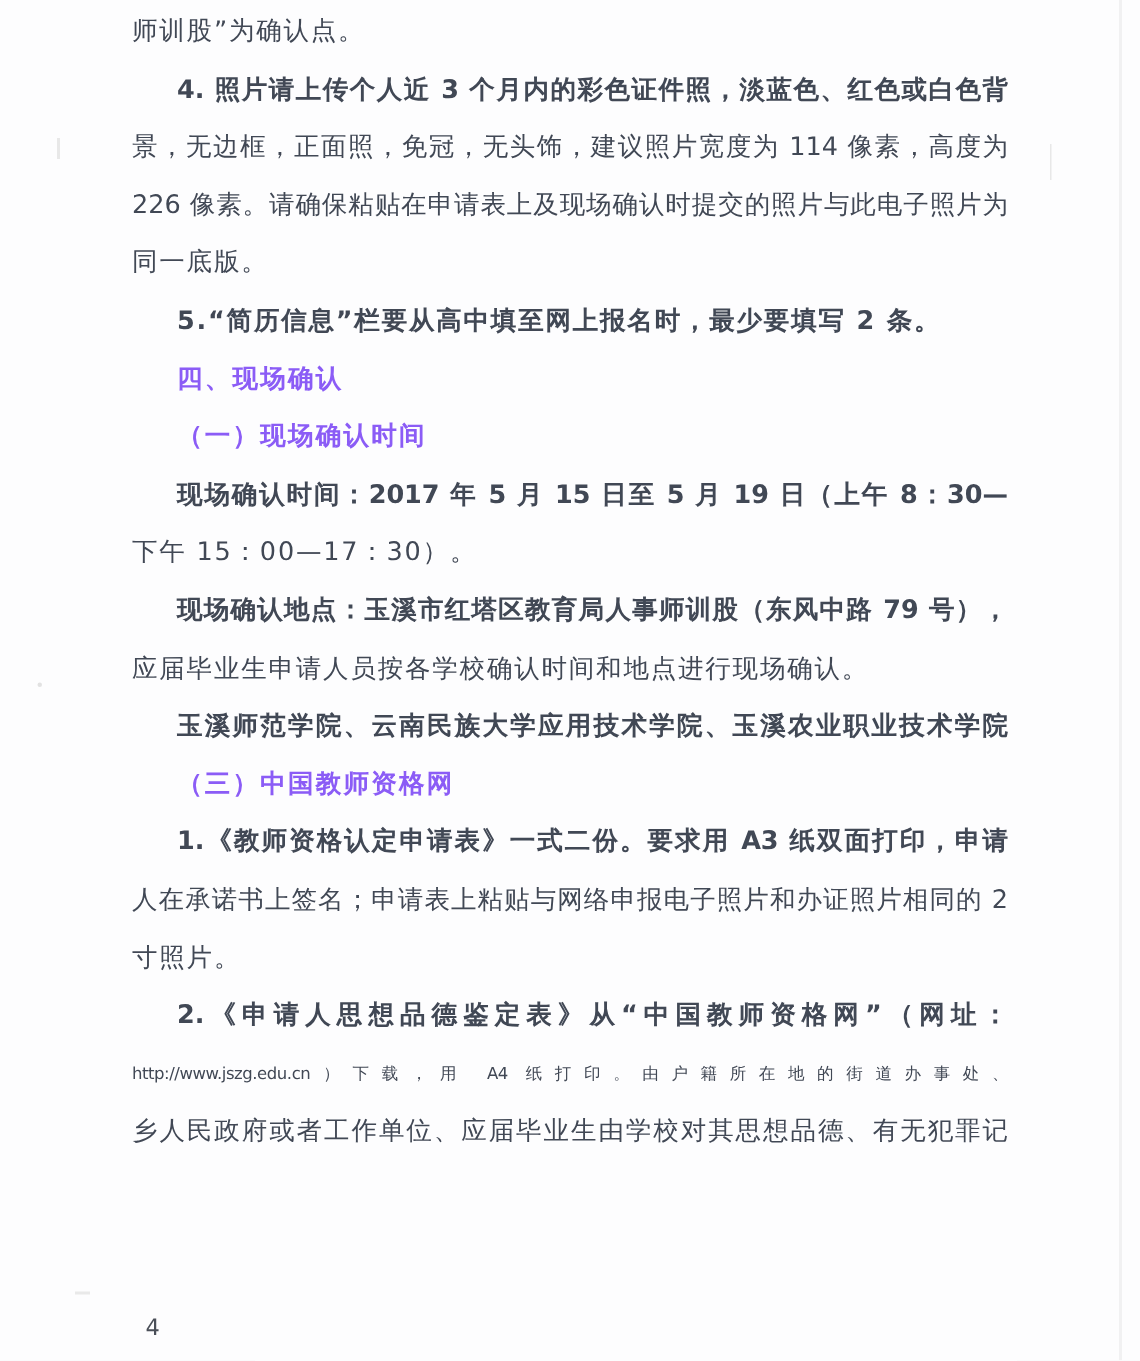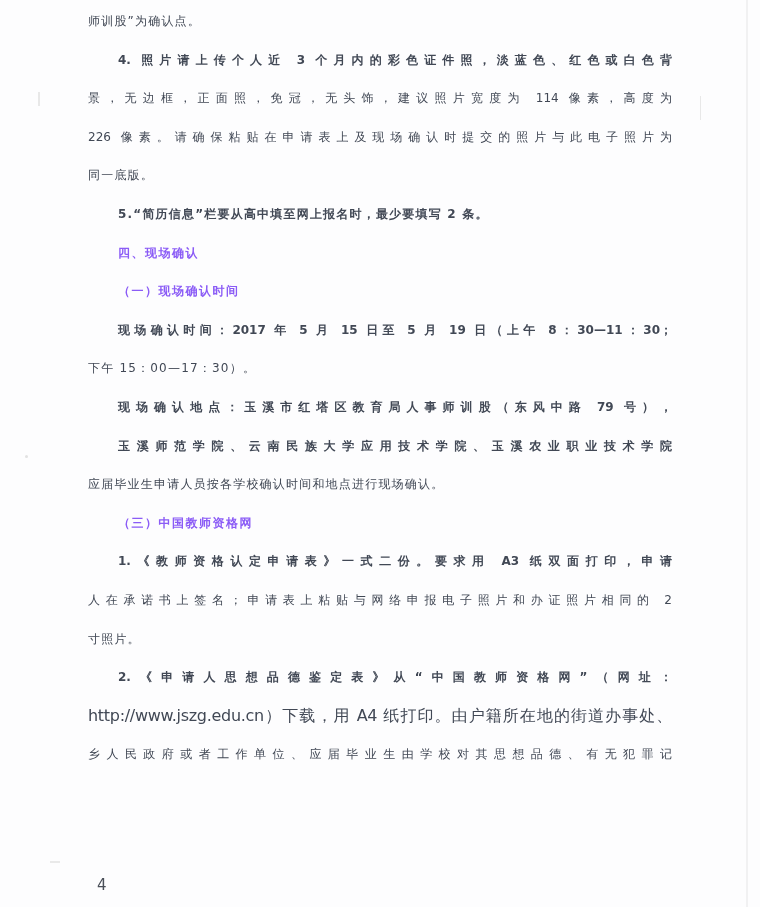--- a/index.html
+++ b/index.html
@@ -16,40 +16,40 @@
   }
   .content {
     position: absolute;
     left: 88px; top: 0;
     width: 584px;
     padding-top: 2px;
   }
   .line {
     height: 38.6px;
     line-height: 38.6px;
-    font-size: 12px;
+    font-size: 17px;
     color: #414855;
     overflow: hidden;
     white-space: normal;
     text-align: left;
     letter-spacing: 0.5px;
   }
   .line.just {
     text-align: justify;
     text-align-last: justify;
     letter-spacing: 0;
   }
   .line.indent { padding-left: 30px; font-weight: bold; }
   .line.bold {
     font-weight: 700;
     color: #8b5cf6;
     letter-spacing: 1.5px;
   }
   .line.end { letter-spacing: 1.2px; }
-  .line.cram { font-size: 16px; letter-spacing: -0.3px; }
+  .line.cram { font-size: 11px; letter-spacing: -0.3px; }
   .page-number {
     position: absolute;
     left: 97px; top: 876px;
     font-size: 15px;
     color: #4a4f58;
     letter-spacing: 0;
   }
   
   .artifact { position: absolute; pointer-events: none; }
   .a1 { left: 38px; top: 92px; width: 2px; height: 14px; background: #dedede; opacity: .7; }
@@ -74,22 +74,22 @@
     <div class="line indent just">4. 照片请上传个人近 3 个月内的彩色证件照，淡蓝色、红色或白色背</div>
     <div class="line just">景，无边框，正面照，免冠，无头饰，建议照片宽度为 114 像素，高度为</div>
     <div class="line just">226 像素。请确保粘贴在申请表上及现场确认时提交的照片与此电子照片为</div>
     <div class="line end">同一底版。</div>
     <div class="line indent end">5.“简历信息”栏要从高中填至网上报名时，最少要填写 2 条。</div>
     <div class="line indent bold">四、现场确认</div>
     <div class="line indent bold">（一）现场确认时间</div>
     <div class="line indent just">现场确认时间：2017 年 5 月 15 日至 5 月 19 日（上午 8：30—11：30；</div>
     <div class="line end">下午 15：00—17：30）。</div>
     <div class="line indent just">现场确认地点：玉溪市红塔区教育局人事师训股（东风中路 79 号），</div>
+    <div class="line end">应届毕业生申请人员按各学校确认时间和地点进行现场确认。</div>
     <div class="line indent just">玉溪师范学院、云南民族大学应用技术学院、玉溪农业职业技术学院</div>
-    <div class="line end">应届毕业生申请人员按各学校确认时间和地点进行现场确认。</div>
     <div class="line indent bold">（三）中国教师资格网</div>
     <div class="line indent just">1.《教师资格认定申请表》一式二份。要求用 A3 纸双面打印，申请</div>
     <div class="line just">人在承诺书上签名；申请表上粘贴与网络申报电子照片和办证照片相同的 2</div>
     <div class="line end">寸照片。</div>
     <div class="line indent just">2.《申请人思想品德鉴定表》从“中国教师资格网”（网址：</div>
     <div class="line just cram">http://www.jszg.edu.cn）下载，用 A4 纸打印。由户籍所在地的街道办事处、</div>
     <div class="line just">乡人民政府或者工作单位、应届毕业生由学校对其思想品德、有无犯罪记</div>
   </div>
 
   <div class="page-number">4</div>

